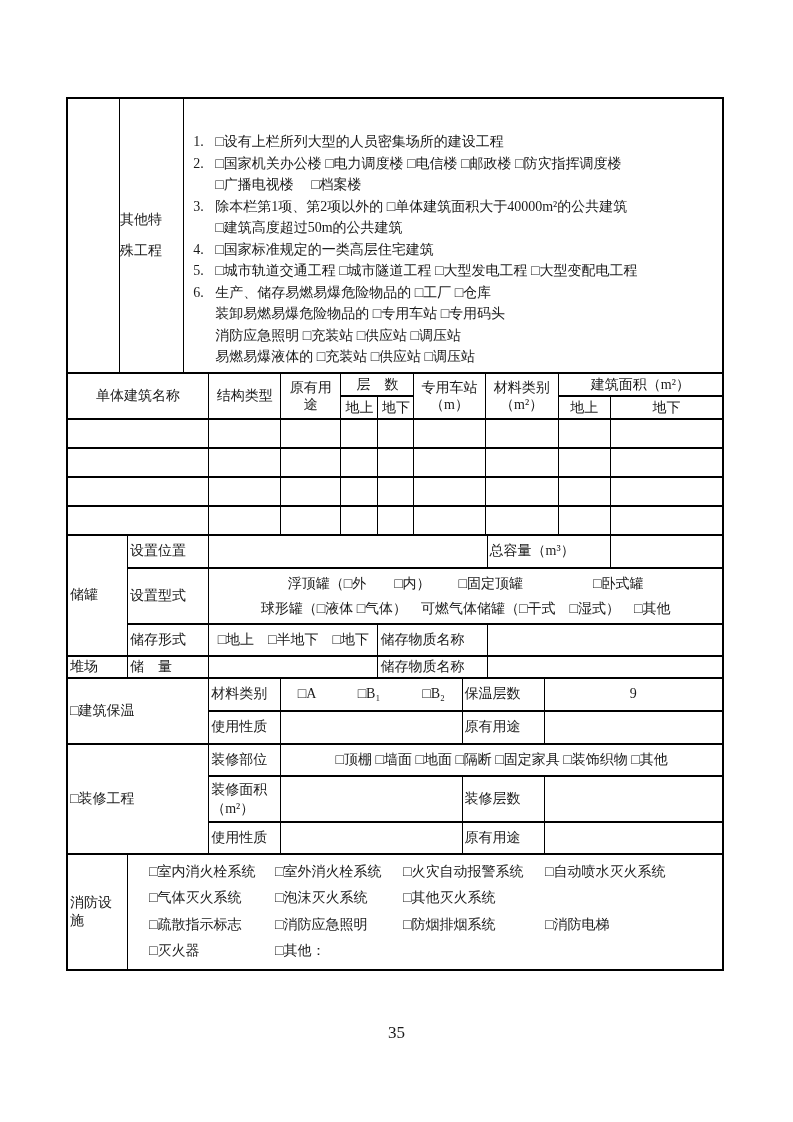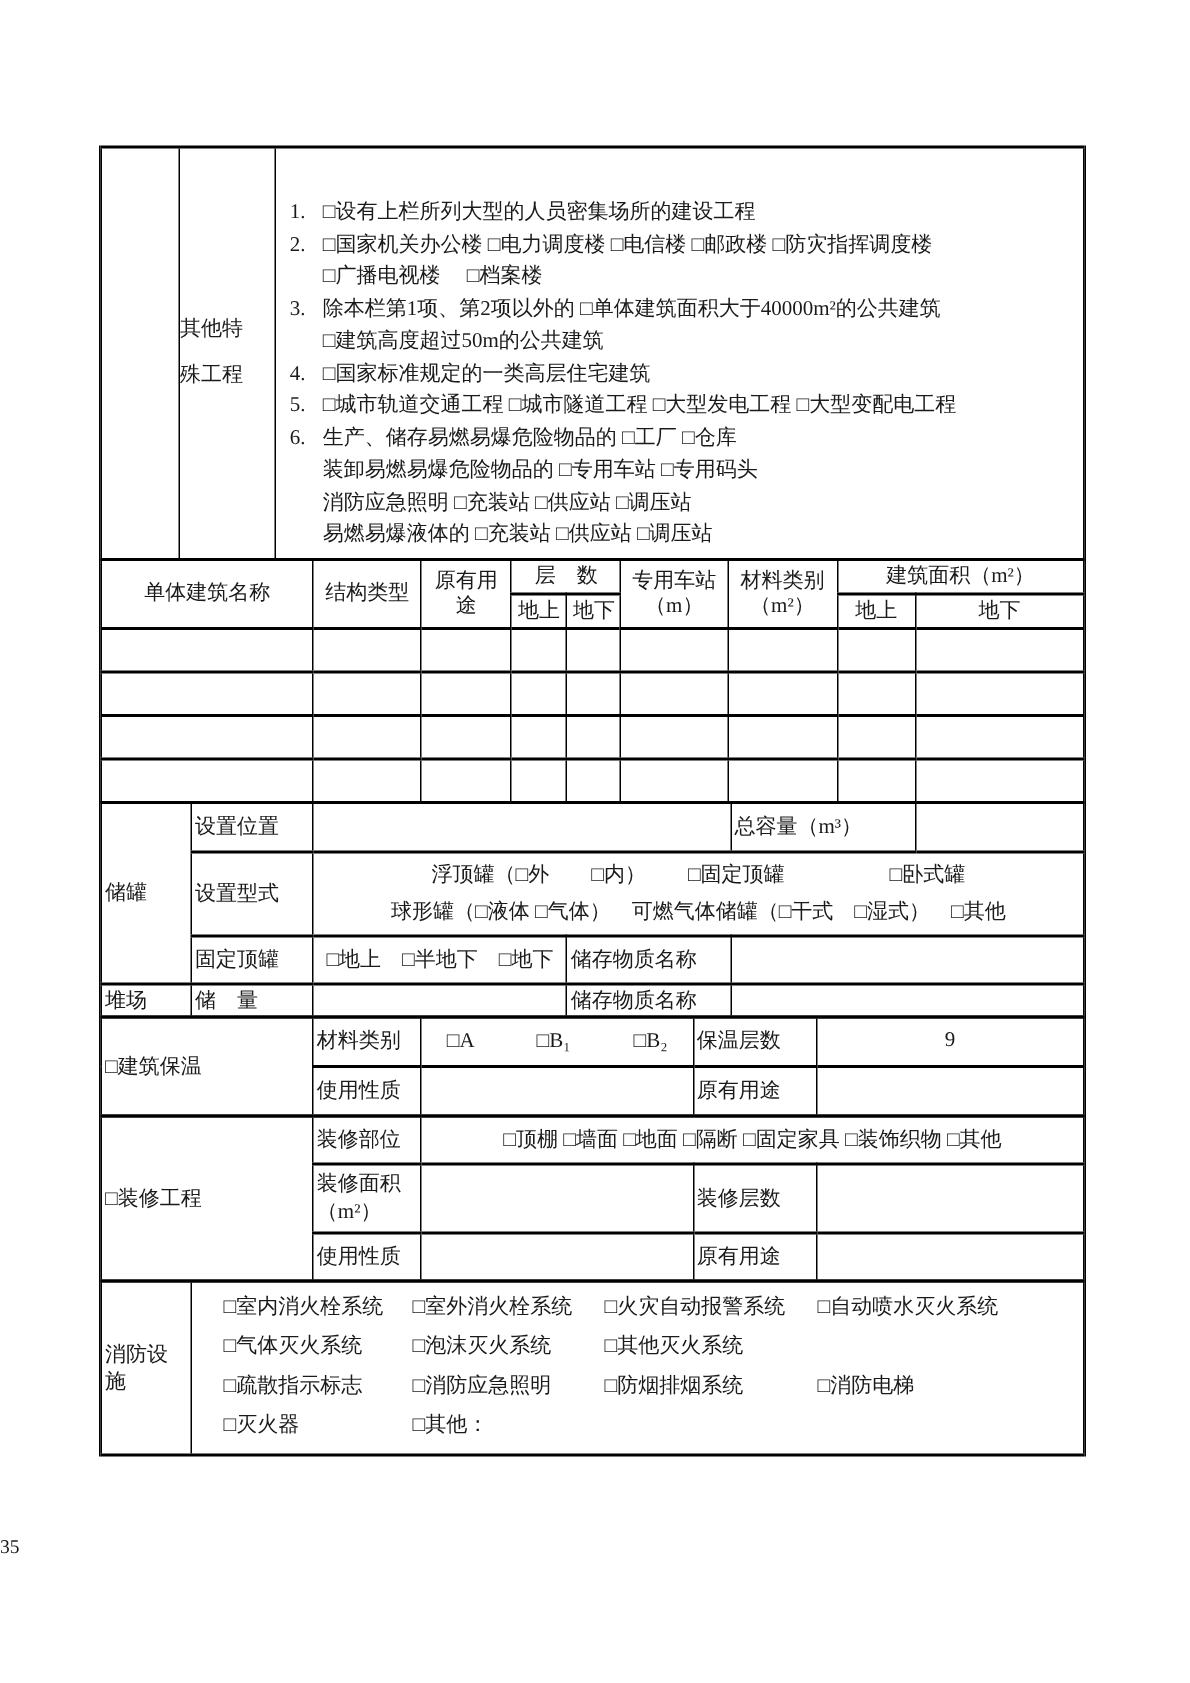--- a/index.html
+++ b/index.html
@@ -59,21 +59,21 @@
   tr.r-fire { height: 110px; }
   td.fire-content { vertical-align: middle; padding: 4px 20px 4px 21px; }
   .fire-line { line-height: 26.5px; white-space: nowrap; }
   .fc { display: inline-block; }
   .f1 { width: 126px; }
   .f2 { width: 128px; }
   .f3 { width: 142px; }
 
   .page-num {
     position: absolute; top: 1023px; left: 0; width: 100%;
-    text-align: left; font-size: 13px;
+    text-align: center; font-size: 17px;
     font-family: "Liberation Serif", "DejaVu Serif", serif;
   }
 </style>
 </head>
 <body>
 
 <div class="form">
 
   <table class="t-top">
     <colgroup>
@@ -198,21 +198,21 @@
       <td class="val"></td>
     </tr>
     <tr class="r-t2">
       <td class="lab">设置型式</td>
       <td class="val" colspan="4">
         <div class="tank-form">浮顶罐（□外　　□内）　　□固定顶罐　　　　　□卧式罐</div>
         <div class="tank-form">球形罐（□液体 □气体）　可燃气体储罐（□干式　□湿式）　□其他</div>
       </td>
     </tr>
     <tr class="r-t3">
-      <td class="lab">固定顶罐</td>
+      <td class="lab">储存形式</td>
       <td class="val">□地上　□半地下　□地下</td>
       <td class="lab">储存物质名称</td>
       <td class="val" colspan="2"></td>
     </tr>
     <tr class="r-yard">
       <td class="lab">堆场</td>
       <td class="lab">储　量</td>
       <td class="val"></td>
       <td class="lab">储存物质名称</td>
       <td class="val" colspan="2"></td>

